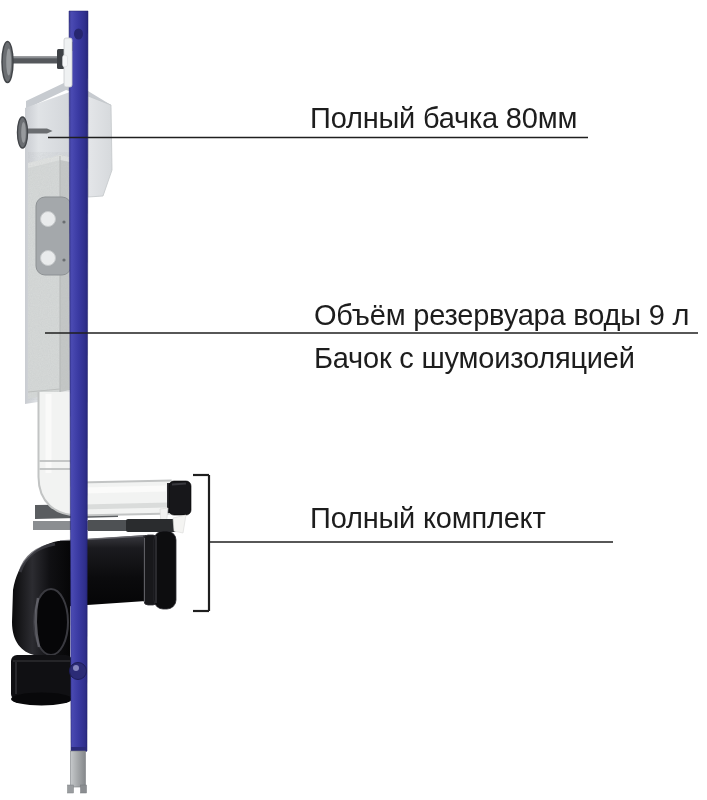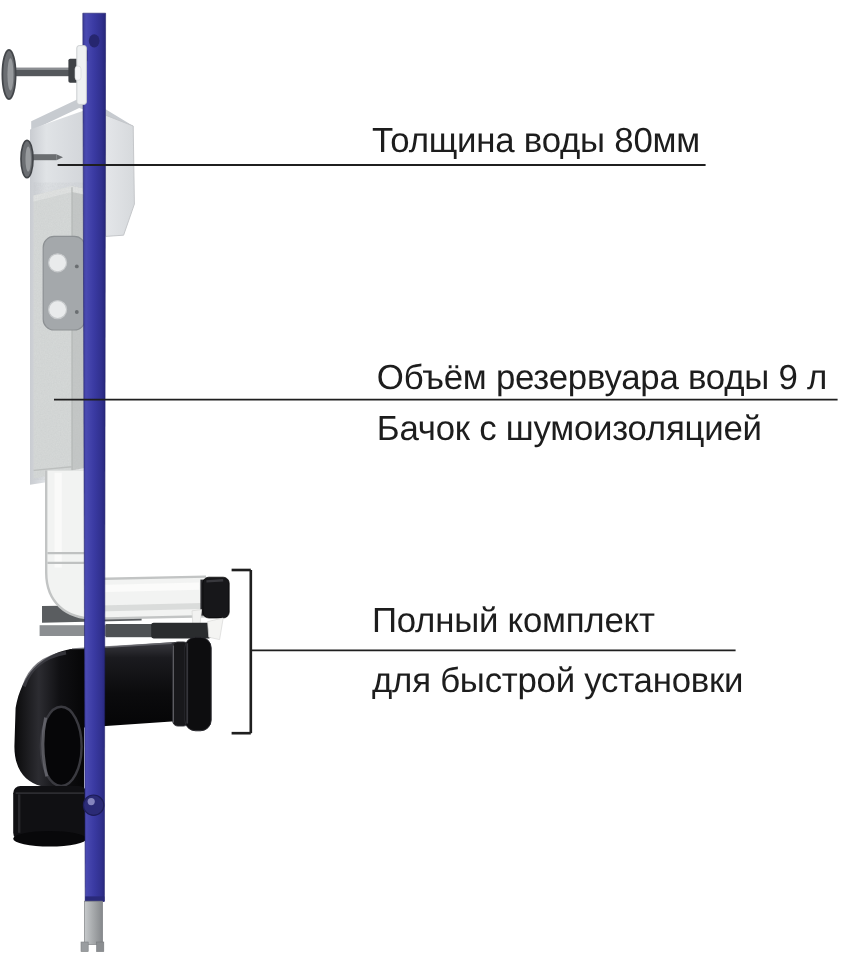--- a/index.html
+++ b/index.html
@@ -184,21 +184,20 @@
       <line x1="45" y1="333" x2="698" y2="333" stroke-width="1.6"></line>
       <line x1="209" y1="542" x2="613" y2="542" stroke-width="1.6"></line>
       <g fill="none" stroke-width="2.2">
         <line x1="209" y1="475" x2="209" y2="611"></line>
         <line x1="193" y1="475" x2="209" y2="475"></line>
         <line x1="193" y1="611" x2="209" y2="611"></line>
       </g>
     </g>
   </svg>
 
-  <div class="label" style="left:310px;top:104px">Толщина воды 80мм</div>
+  <div class="label" style="left:310px;top:104px">Полный бачка 80мм</div>
 
   <div class="label" style="left:314px;top:301px">Объём резервуара воды 9 л</div>
   <div class="label" style="left:314px;top:344px">Бачок с шумоизоляцией</div>
 
   <div class="label" style="left:310px;top:504px">Полный комплект</div>
-  <div class="label" style="left:310px;top:554px">для быстрой установки</div>
 
 </div>
 
 </body></html>

